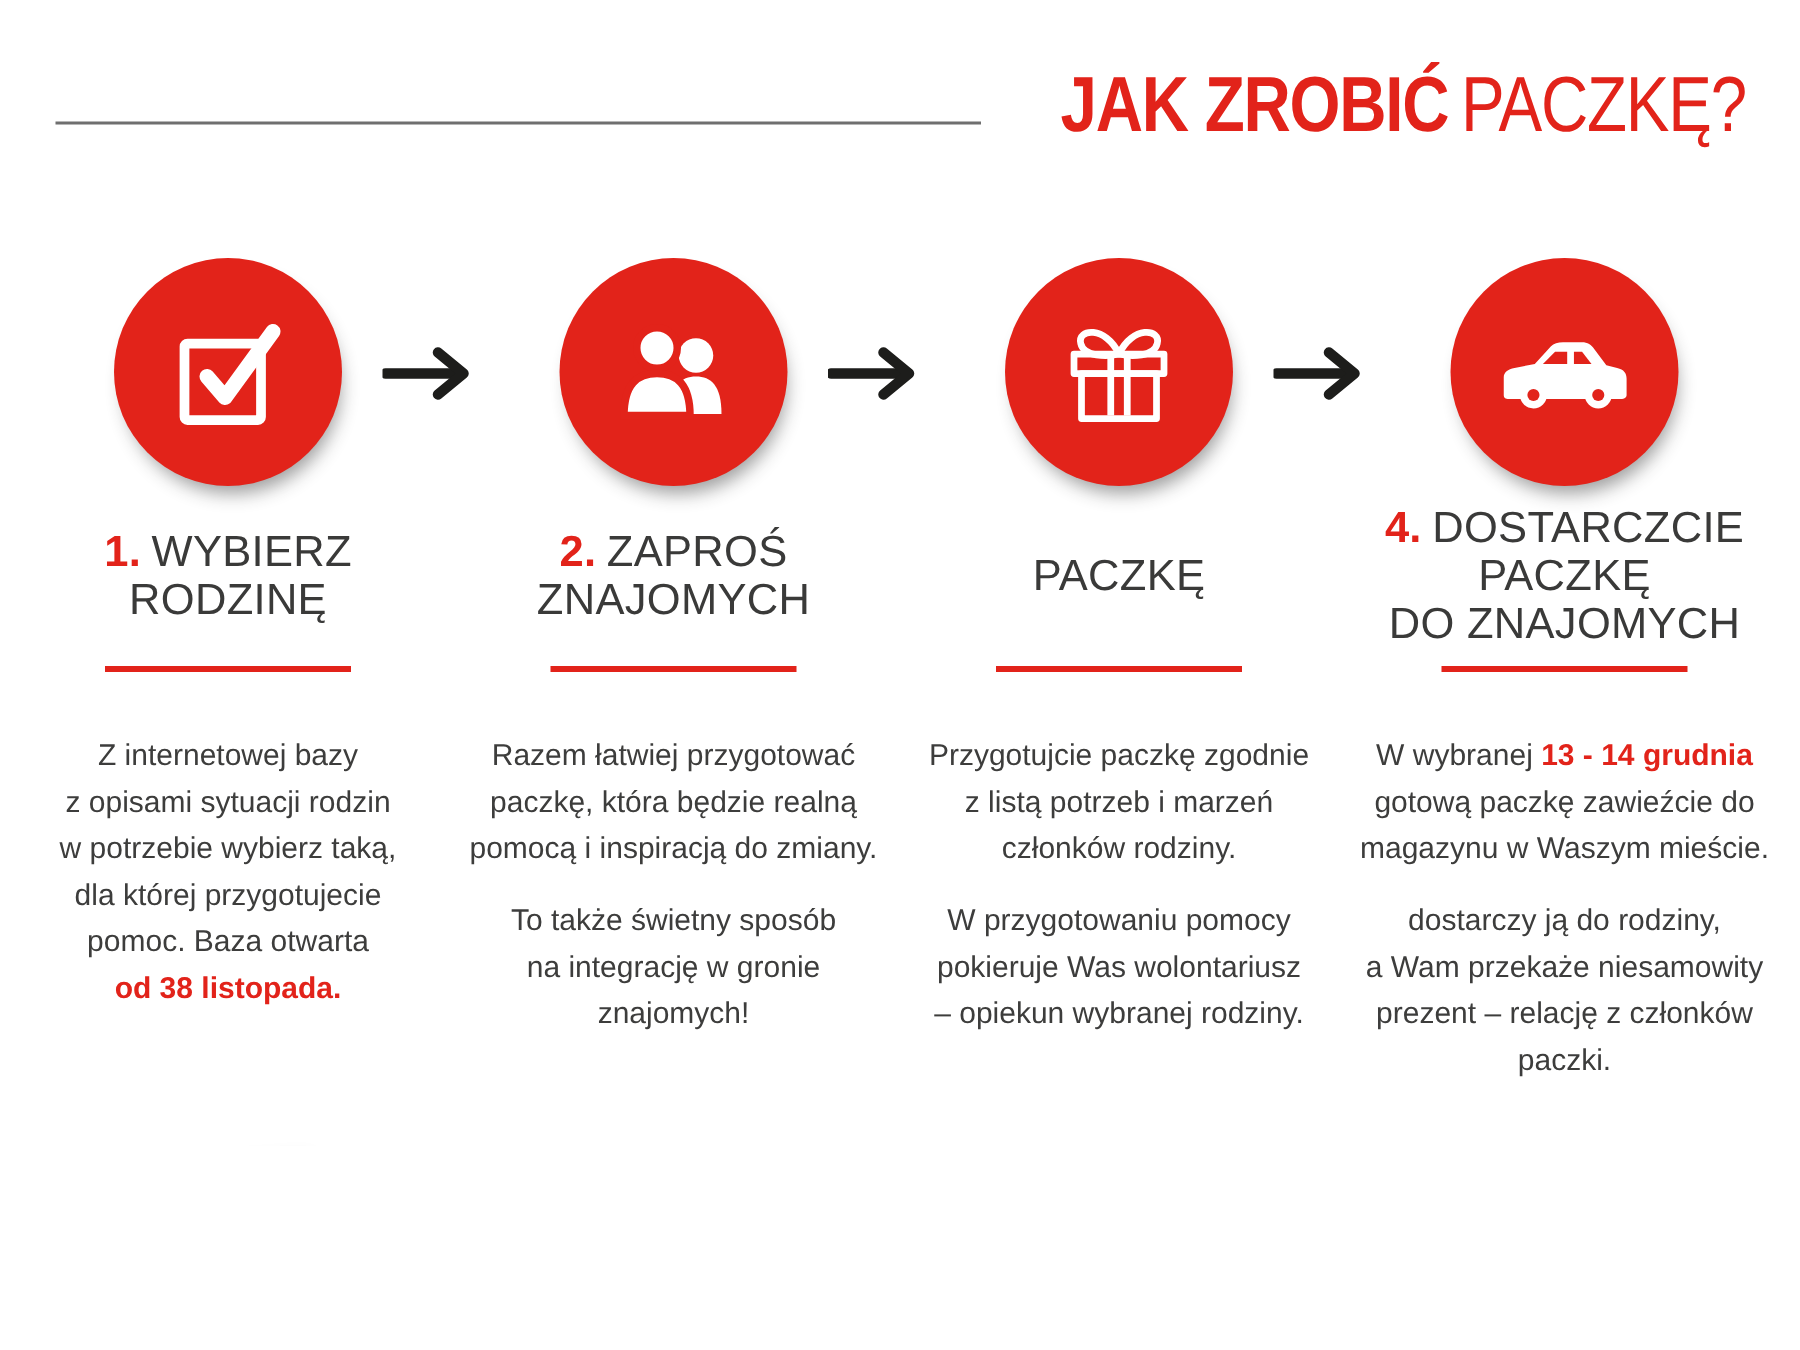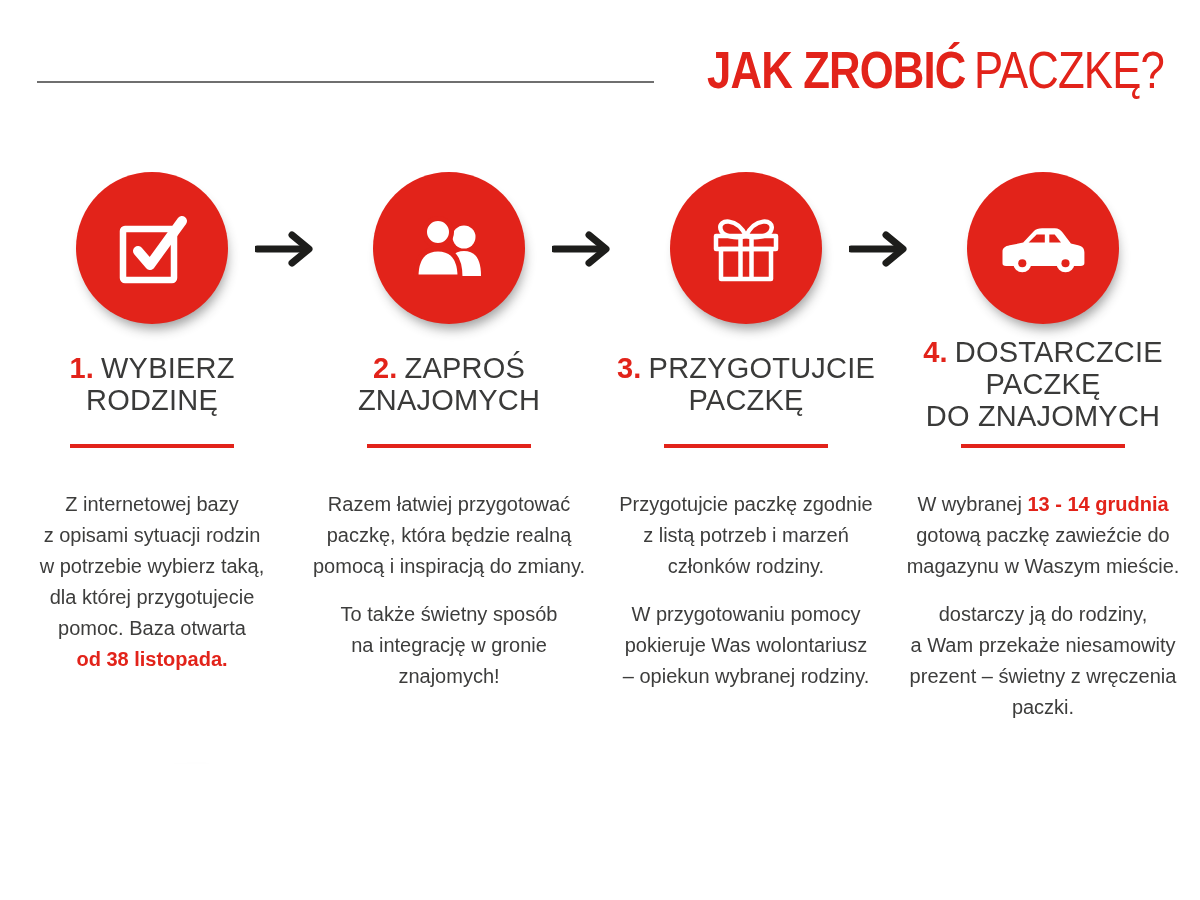--- a/index.html
+++ b/index.html
@@ -150,21 +150,20 @@
         </svg>
       </span>
     </div>
     <div class="arrow" style="position:absolute;left:-46px;top:231px;">
       <svg width="60" height="36" viewBox="0 0 60 36">
         <path d="M2 18 L50 18" stroke="#1d1d1b" stroke-width="7" stroke-linecap="round"></path>
         <path d="M37 4 L54 18 L37 32" fill="none" stroke="#1d1d1b" stroke-width="7" stroke-linecap="round" stroke-linejoin="round"></path>
       </svg>
     </div>
     <div class="title">
-      <div class="t-line"><span class="num">3.</span><span>PRZYGOTUJCIE</span></div>
       <div class="t-line"><span>PACZKĘ</span></div>
     </div>
     <div class="rule"></div>
     <div class="body">
         <div class="para">
           <div class="line"><span class="sg-b">Przygotujcie paczkę zgodnie</span></div>
           <div class="line"><span class="sg-b">z listą potrzeb i marzeń</span></div>
           <div class="line"><span class="sg-n">członków rodziny.</span></div>
         </div>
         <div class="para">
@@ -203,21 +202,21 @@
     <div class="rule"></div>
     <div class="body">
         <div class="para">
           <div class="line"><span class="sg-n">W wybranej </span><span class="sg-rb">13 - 14 grudnia</span></div>
           <div class="line"><span class="sg-b">gotową paczkę zawieźcie do</span></div>
           <div class="line"><span class="sg-b">magazynu</span><span class="sg-n"> w Waszym mieście.</span></div>
         </div>
         <div class="para">
           <div class="line"><span class="sg-n">dostarczy ją do rodziny,</span></div>
           <div class="line"><span class="sg-n">a Wam przekaże niesamowity</span></div>
-          <div class="line"><span class="sg-n">prezent – świetny z wręczenia</span></div>
+          <div class="line"><span class="sg-n">prezent – relację z członków</span></div>
           <div class="line"><span class="sg-n">paczki.</span></div>
         </div>
       </div>
   </div>
 
   <div class="bottom-line-short"></div>
   <div class="bottom-line-main"></div>
 
   <div class="logo">
     <span>

